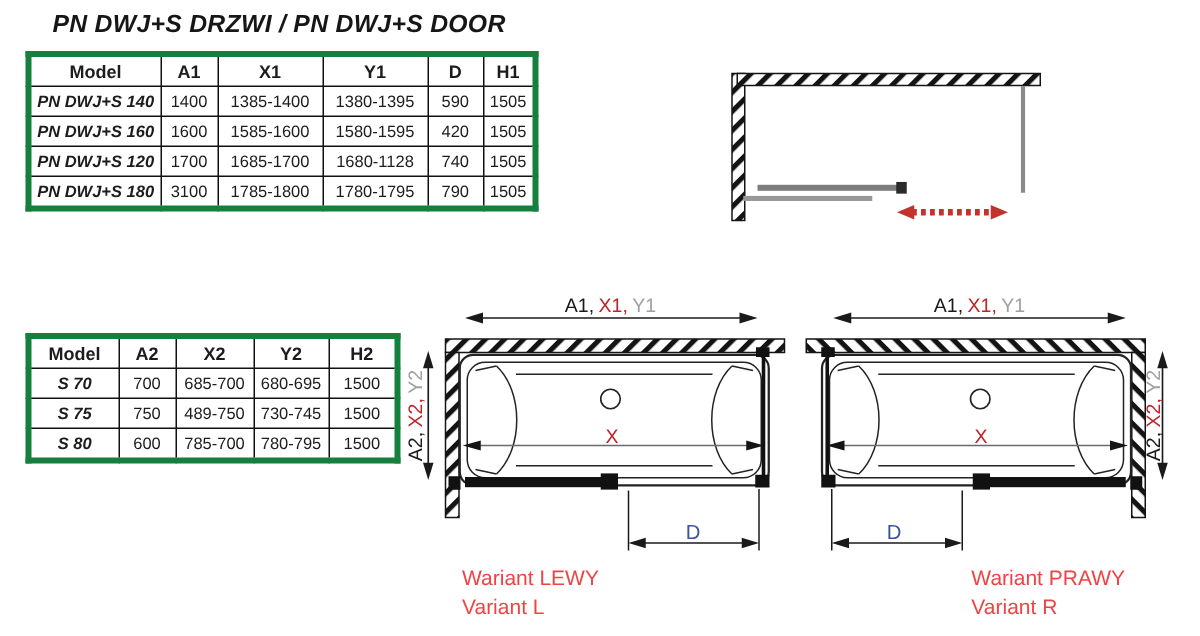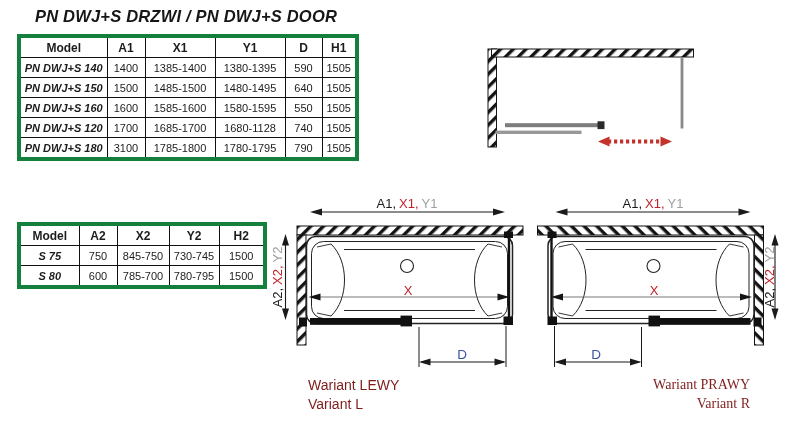--- a/index.html
+++ b/index.html
@@ -31,23 +31,23 @@
   }
   .dim-label .part{margin-right:3px;}
   .dim-label .part:last-child{margin-right:0;}
   .c-red{color:#c0232b;} .c-gray{color:#a0a0a0;} .c-blue{color:#3b55a0;}
   .rot{
     transform:translate(-50%,-50%) rotate(-90deg);transform-origin:center;
   }
   .x-label{position:absolute;font-size:13px;color:#c0232b;transform:translateX(-50%);}
   .d-label{position:absolute;font-size:13.5px;color:#3b55a0;transform:translateX(-50%);}
   .variant-label{
-    position:absolute;font-size:14px;line-height:18.5px;color:#7f1d1d;white-space:nowrap;
-  }
-  .variant-label.right{text-align:right;font-family:Liberation Serif, serif;}
+    position:absolute;font-size:14px;line-height:18.5px;color:#ef4444;white-space:nowrap;
+  }
+  .variant-label.right{text-align:left;}
 </style>
 </head>
 <body>
 
 <div class="page">
 
   <svg width="800" height="424" viewBox="0 0 800 424">
     <defs>
       <pattern id="hatch" width="9" height="9" patternUnits="userSpaceOnUse" patternTransform="rotate(-45)">
         <rect width="9" height="9" fill="#ffffff"></rect>
@@ -152,33 +152,25 @@
     </tr>
     <tr>
       <td class="model">PN DWJ+S 140</td>
       <td>1400</td>
       <td>1385-1400</td>
       <td>1380-1395</td>
       <td>590</td>
       <td>1505</td>
     </tr>
     <tr>
-      <td class="model">PN DWJ+S 150</td>
-      <td>1500</td>
-      <td>1485-1500</td>
-      <td>1480-1495</td>
-      <td>640</td>
-      <td>1505</td>
-    </tr>
-    <tr>
       <td class="model">PN DWJ+S 160</td>
       <td>1600</td>
       <td>1585-1600</td>
       <td>1580-1595</td>
-      <td>550</td>
+      <td>420</td>
       <td>1505</td>
     </tr>
     <tr>
       <td class="model">PN DWJ+S 120</td>
       <td>1700</td>
       <td>1685-1700</td>
       <td>1680-1128</td>
       <td>740</td>
       <td>1505</td>
     </tr>
@@ -204,23 +196,30 @@
       </colgroup>
     <tbody>
         <tr>
       <th>Model</th>
       <th>A2</th>
       <th class="c-red">X2</th>
       <th class="c-gray">Y2</th>
       <th>H2</th>
     </tr>
     <tr>
+      <td class="model">S 70</td>
+      <td>700</td>
+      <td>685-700</td>
+      <td>680-695</td>
+      <td>1500</td>
+    </tr>
+    <tr>
       <td class="model">S 75</td>
       <td>750</td>
-      <td>845-750</td>
+      <td>489-750</td>
       <td>730-745</td>
       <td>1500</td>
     </tr>
     <tr>
       <td class="model">S 80</td>
       <td>600</td>
       <td>785-700</td>
       <td>780-795</td>
       <td>1500</td>
     </tr>

